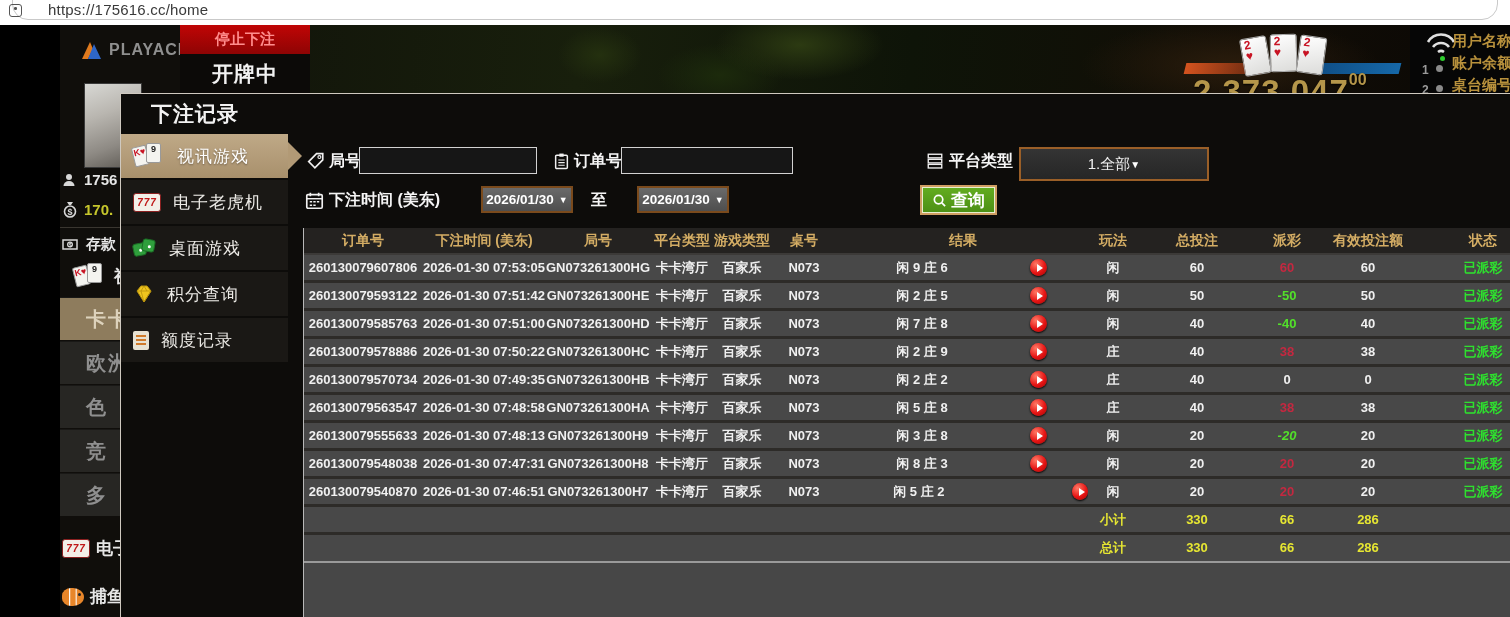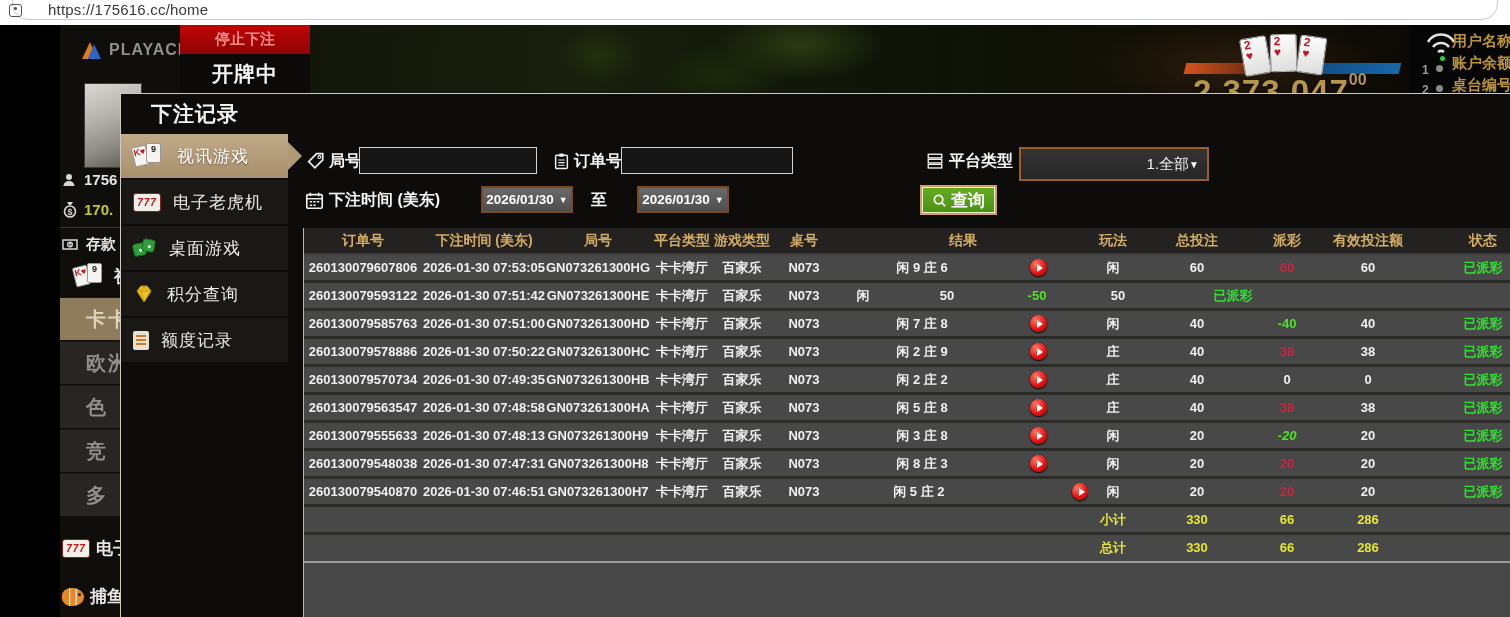--- a/index.html
+++ b/index.html
@@ -82,21 +82,21 @@
   .doc-ico::after{content:'';position:absolute;left:3px;top:4px;width:10px;height:2px;background:#d07a2a;box-shadow:0 4px 0 #d07a2a,0 8px 0 #d07a2a;}
   .dice-ico{position:relative;width:24px;height:22px;}
   .dice{position:absolute;width:13px;height:13px;background:#2f9e3c;border-radius:3px;border:1px solid #1c6e26;}
   .dice b{position:absolute;width:3px;height:3px;border-radius:50%;background:#fff;left:5px;top:5px;}
 
   
   .flabel{position:absolute;height:28px;line-height:28px;color:#f5f5f5;font-size:16px;font-weight:bold;white-space:nowrap;}
   .ficon{position:absolute;height:28px;display:flex;align-items:center;}
   .txt-input{position:absolute;height:27px;background:#161616;border:1px solid #d2d2d2;color:#eee;font-size:14px;padding:0 6px;outline:none;}
   .dd{position:absolute;height:27px;background:linear-gradient(180deg,#343434,#262626);border:2px solid #9a5f28;color:#f0f0f0;
-      font-size:15px;display:flex;align-items:center;justify-content:flex-end;padding:15px 8px;cursor:pointer;}
+      font-size:15px;display:flex;align-items:center;justify-content:center;padding:15px 8px;cursor:pointer;}
   .dd .arr{font-size:10px;color:#fff;}
   .date-dd{position:absolute;height:27px;background:linear-gradient(180deg,#6a6a6a,#4e4e4e);border:2px solid #7a4a1c;color:#fff;
       font-size:13.5px;font-weight:bold;display:flex;align-items:center;justify-content:center;gap:5px;cursor:pointer;}
   .date-dd .arr{font-size:9px;}
   .search-btn{position:absolute;height:30px;background:linear-gradient(180deg,#63ad20,#4c8f15);border:2px solid #cf9e62;outline:1px solid #e8f0d0;outline-offset:-3px;
       color:#fff;font-size:17px;font-weight:bold;display:flex;align-items:center;justify-content:center;gap:4px;padding:0 10px;cursor:pointer;}
 
   
   .records{position:absolute;left:182px;top:134px;width:1244px;height:390px;background:#474747;border-left:1px solid #b8b8b8;overflow:hidden;}
   .tr{display:flex;height:28px;background:#484848;border-bottom:3px solid #2d2b28;}
@@ -351,20 +351,26 @@
           <div class="td" style="width: 100px;">60</div>
           <div class="td" style="width: 130px; color: rgb(46, 224, 46);">已派彩</div>
         </div>
         <div class="tr">
           <div class="td" style="width: 118px;">260130079593122</div>
           <div class="td" style="width: 124px;">2026-01-30 07:51:42</div>
           <div class="td" style="width: 104px;">GN073261300HE</div>
           <div class="td" style="width: 64px;">卡卡湾厅</div>
           <div class="td" style="width: 56px;">百家乐</div>
           <div class="td" style="width: 68px;">N073</div>
+          <div class="td result-cell" style="width: 250px;">
+            <span class="result-text">闲 2 庄 5</span>
+            <span class="play-btn">
+              <span class="play-tri"></span>
+            </span>
+          </div>
           <div class="td" style="width: 50px;">闲</div>
           <div class="td" style="width: 118px;">50</div>
           <div class="td" style="width: 62px; color: rgb(82, 224, 42);">-50</div>
           <div class="td" style="width: 100px;">50</div>
           <div class="td" style="width: 130px; color: rgb(46, 224, 46);">已派彩</div>
         </div>
         <div class="tr">
           <div class="td" style="width: 118px;">260130079585763</div>
           <div class="td" style="width: 124px;">2026-01-30 07:51:00</div>
           <div class="td" style="width: 104px; text-align: center;">GN073261300HD</div>

